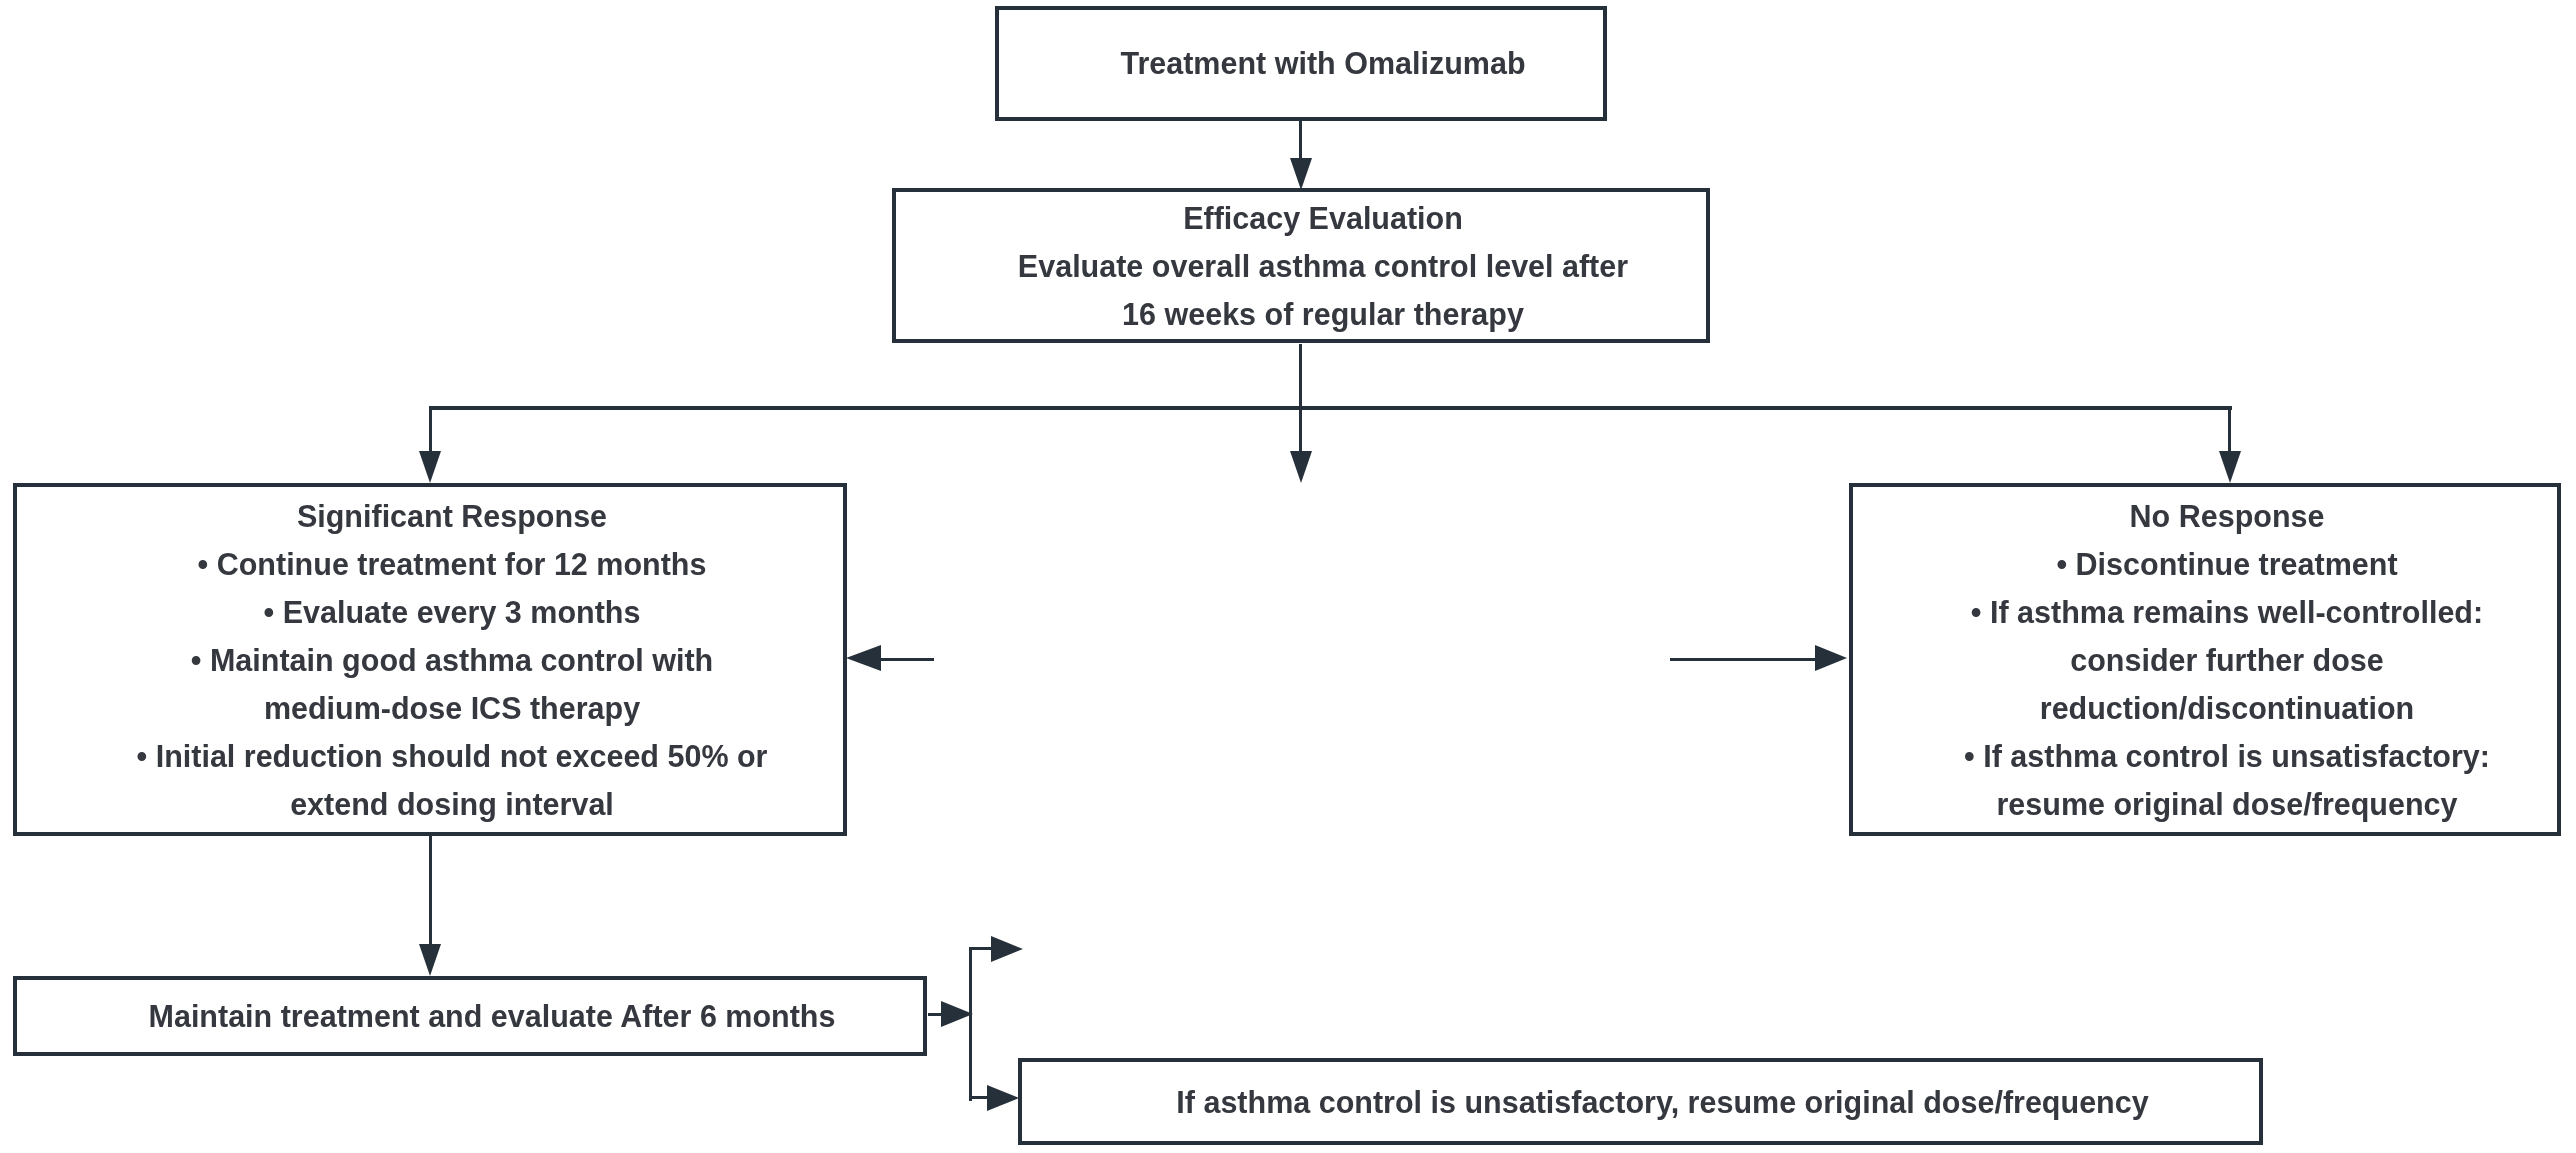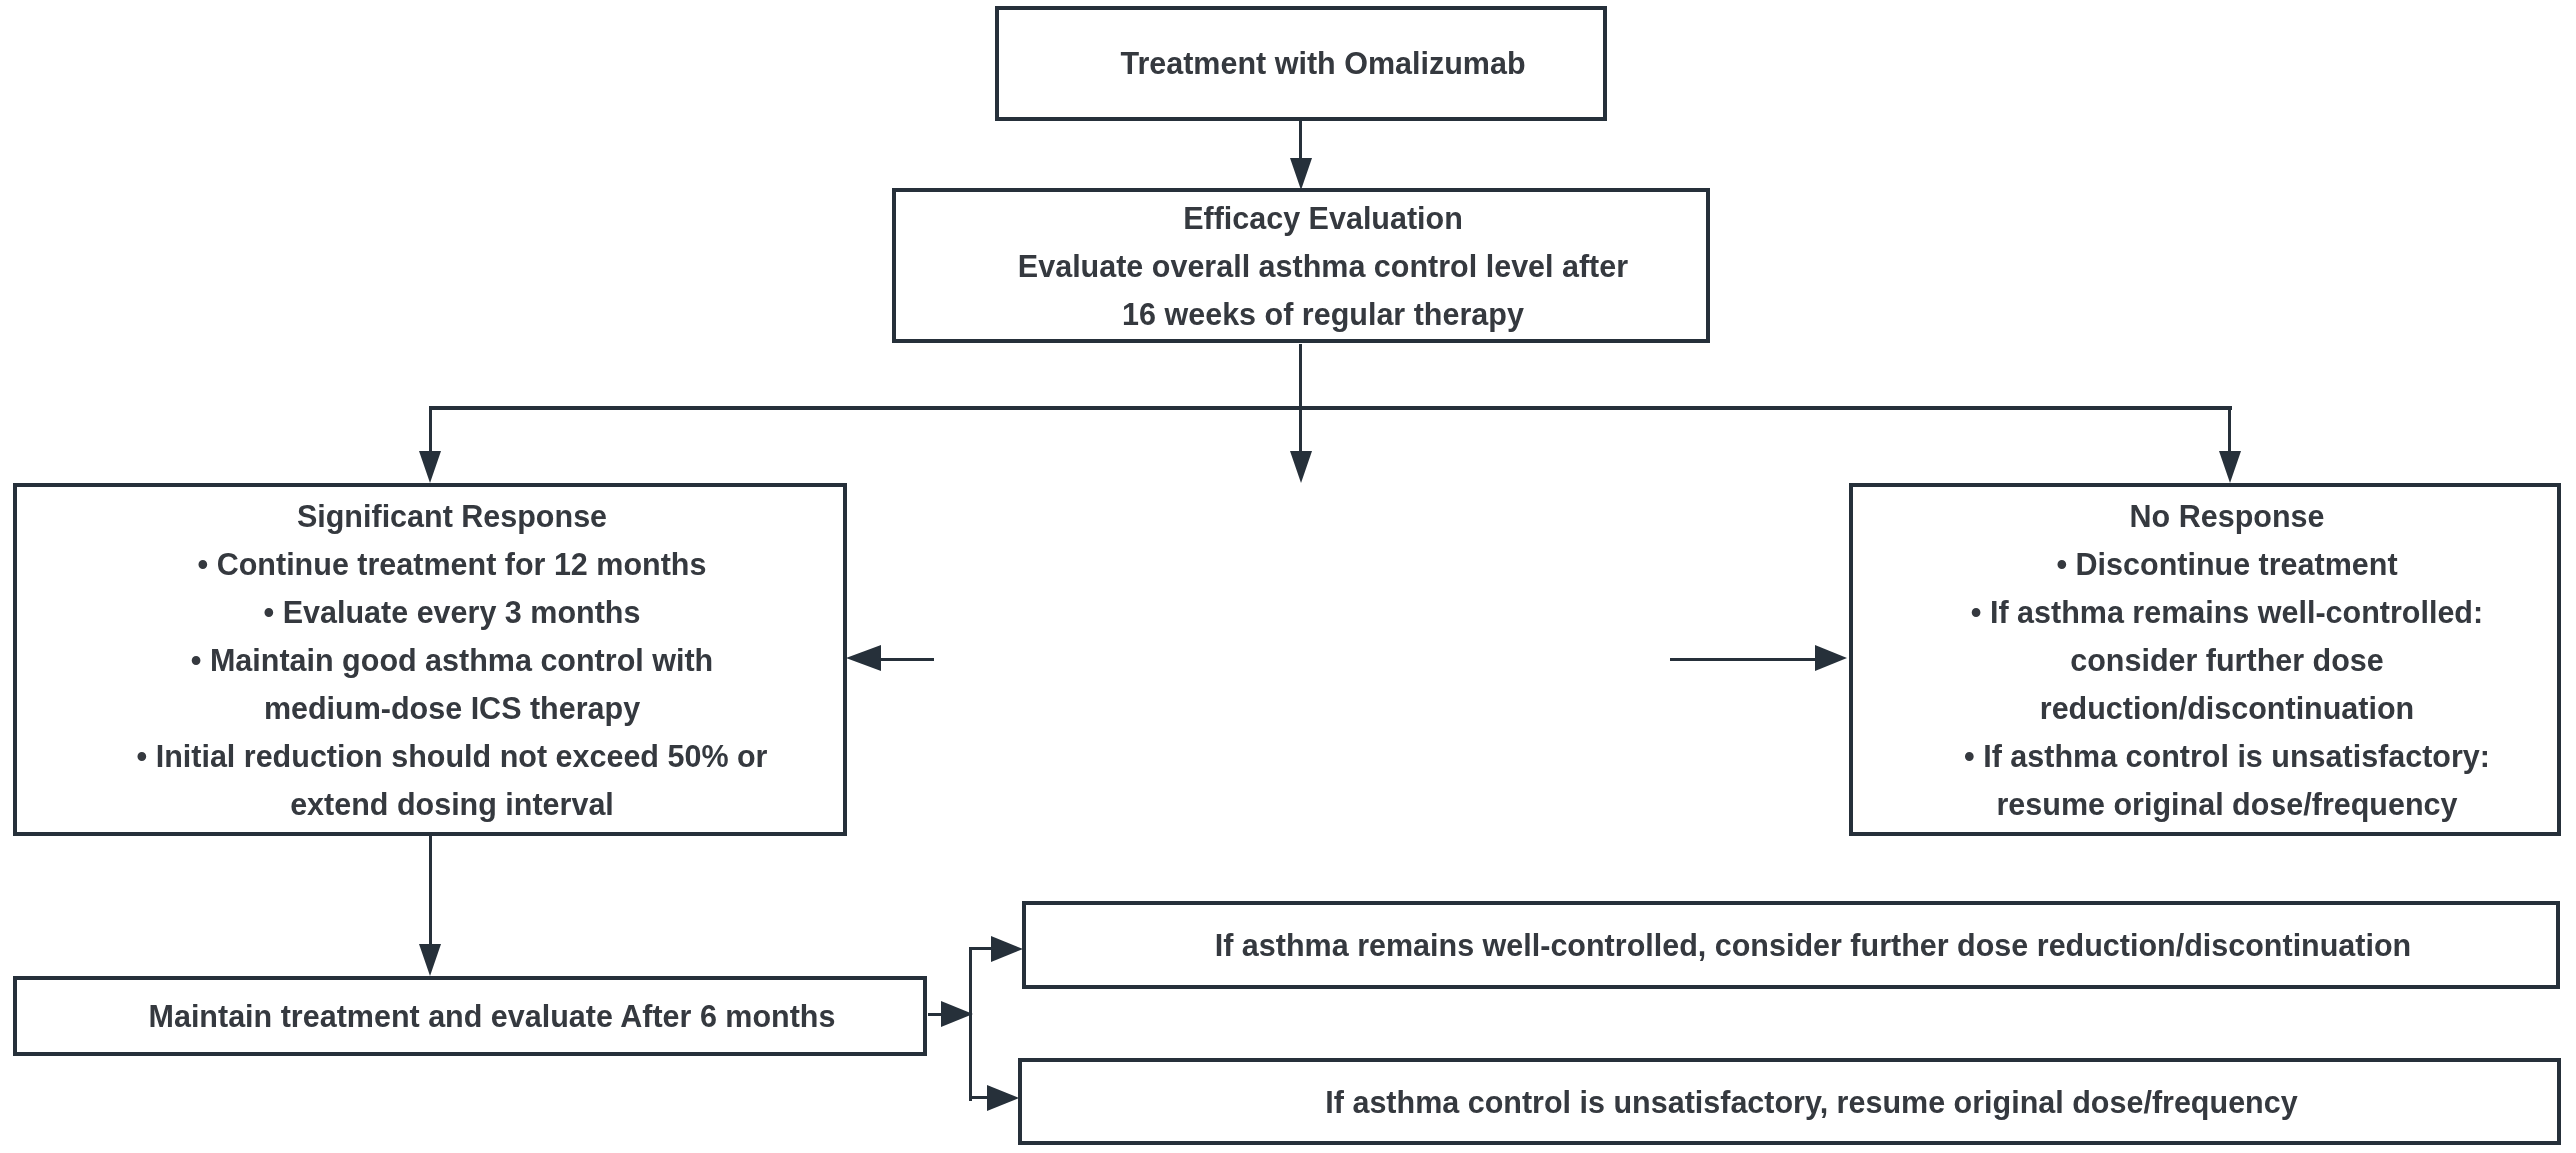--- a/index.html
+++ b/index.html
@@ -65,21 +65,21 @@
   }
 
   
   #node-treatment   { left: 995px; top: 5.5px;   width: 612px; height: 115px; }
   #node-efficacy    { left: 892px; top: 188px;  width: 818px; height: 155px; }
   #node-significant { left: 13px;   top: 483px;  width: 834px; height: 353px; justify-content: flex-end; }
   #node-moderate    { left: 932px; top: 483px;  width: 736px; height: 353px; }
   #node-noresponse  { left: 1849px; top: 483px;  width: 712px; height: 353px; }
   #node-maintain    { left: 13px;   top: 976px; width: 914px; height: 80px; }
   #node-well        { left: 1022px; top: 901px; width: 1538px; height: 88px; }
-  #node-unsat       { left: 1018px; top: 1058px; width: 1543px; height: 87px; }
+  #node-unsat       { left: 1018px; top: 1058px; width: 1245px; height: 87px; }
 
   
   #stem-top         { left: 1299px; top: 120px;  width: 3.3px;    height: 39px; }
   #head-top         { left: 1290px; top: 158px; }
   #stem-efficacy    { left: 1299px; top: 344px;  width: 3.3px;    height: 64px; }
   #branch-h         { left: 429px;  top: 406px;  width: 1803px; height: 4.4px; }
   #stem-left        { left: 429px;  top: 410px;  width: 3.3px;    height: 41px; }
   #stem-mid         { left: 1299px; top: 410px;  width: 3.3px;    height: 41px; }
   #stem-right       { left: 2228px; top: 410px;  width: 3.3px;    height: 41px; }
   #head-left        { left: 419px;  top: 451px; }
@@ -132,23 +132,20 @@
 consider further dose
 reduction/discontinuation
 • If asthma control is unsatisfactory:
 resume original dose/frequency</div>
   </div>
 
   <div class="node" id="node-maintain">
     <div class="txt">Maintain treatment and evaluate After 6 months</div>
   </div>
 
-  <div class="node" id="node-well">
-    <div class="txt">If asthma remains well-controlled, consider further dose reduction/discontinuation</div>
-  </div>
 
   <div class="node" id="node-unsat">
     <div class="txt">If asthma control is unsatisfactory, resume original dose/frequency</div>
   </div>
 
   <div class="line" id="stem-top"></div>
   <div class="tri tri-down" id="head-top"></div>
 
   <div class="line" id="stem-efficacy"></div>
   <div class="line" id="branch-h"></div>

